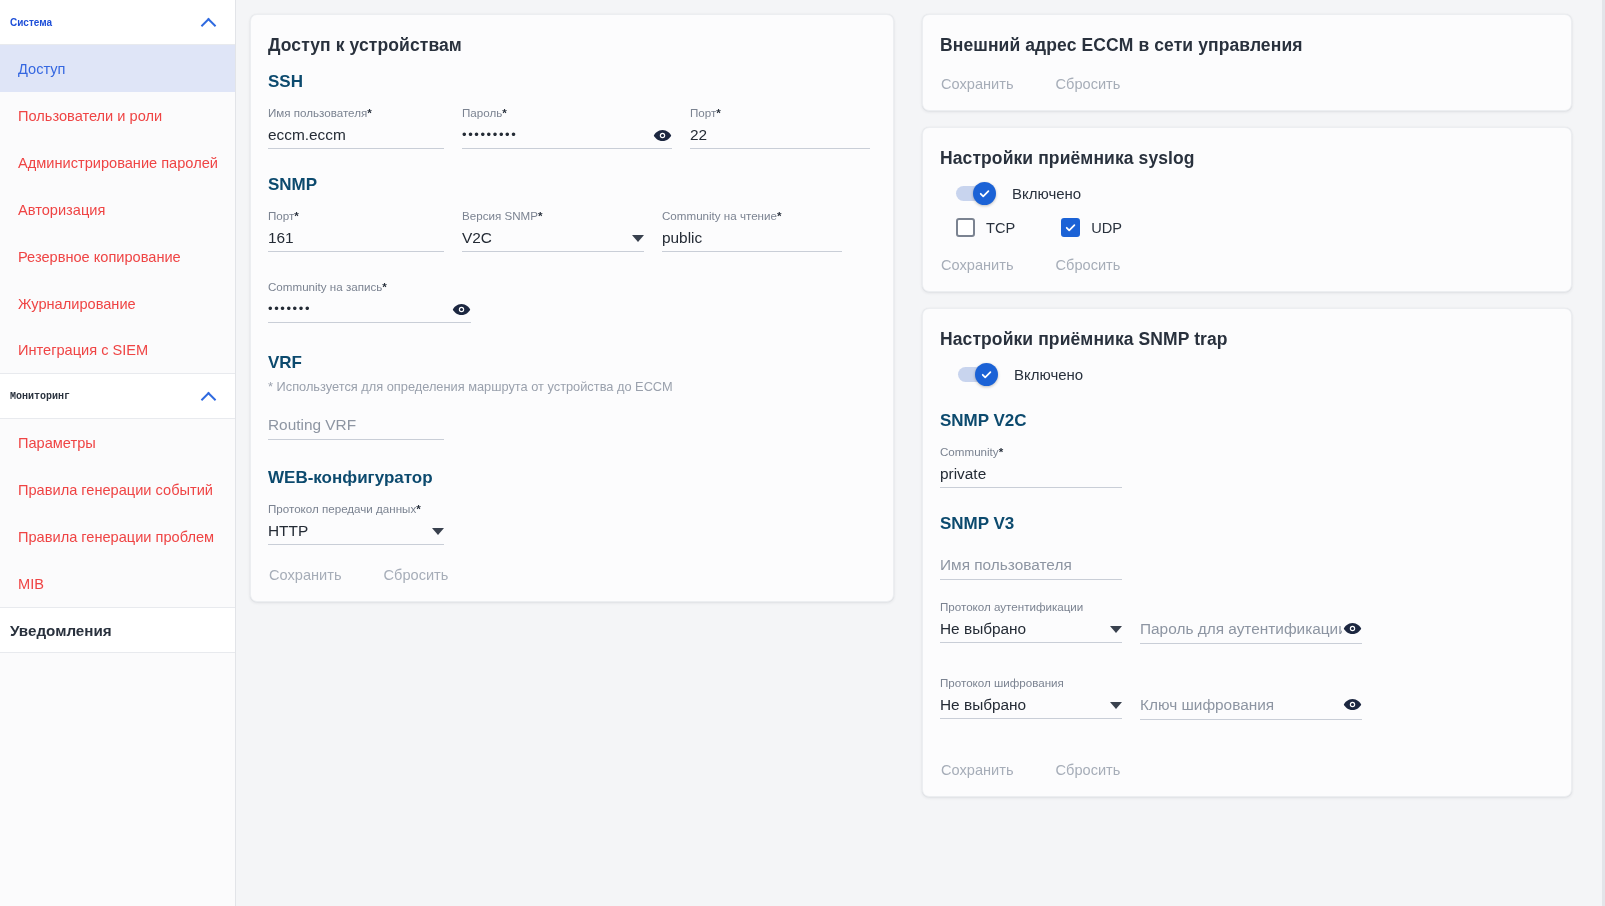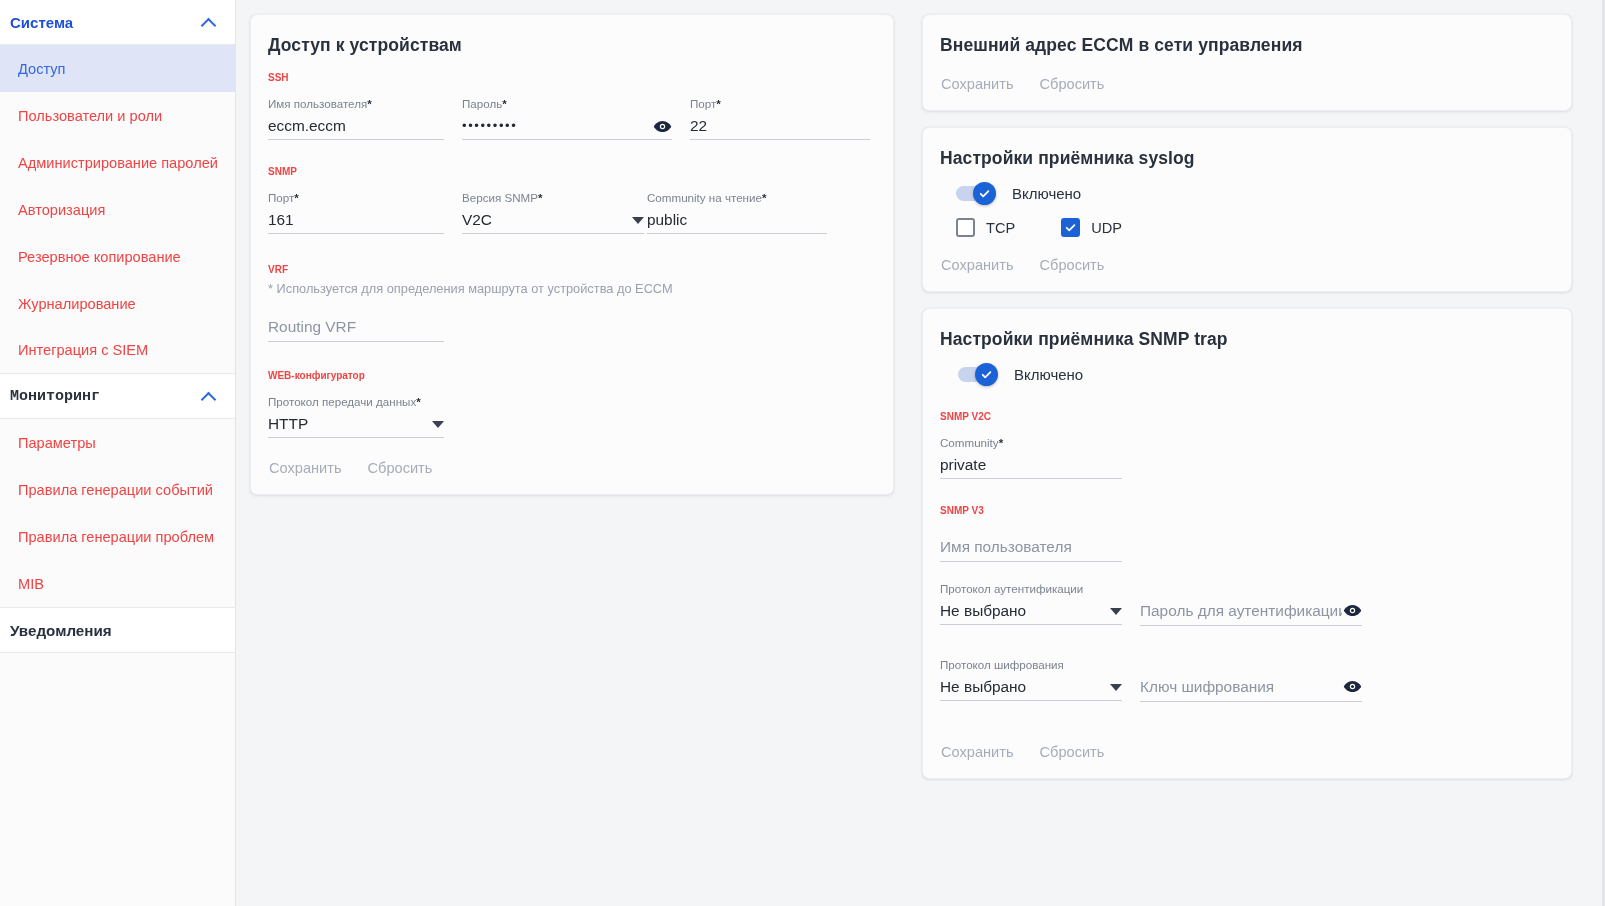--- a/index.html
+++ b/index.html
@@ -19,21 +19,21 @@
     width: 236px; height: 906px;
     background: #fbfbfc;
     border-right: 1px solid #e2e4e8;
     flex: 0 0 236px;
     overflow: hidden;
   }
   .side-group-head {
     height: 45px;
     display: flex; align-items: center;
     padding: 0 18px 0 10px;
-    font-size: 15px;
+    font-size: 10px;
     font-weight: 700;
     color: #1e4fd8;
     border-bottom: 1px solid #e8eaee;
     cursor: pointer;
     justify-content: space-between;
     background: #fff;
   }
   .side-group-head.plain { color: #29313d; font-family: Liberation Mono, monospace; }
   .side-group-head .ttl { white-space: nowrap; }
   .chev {
@@ -102,23 +102,23 @@
     padding: 18px 18px 18px 17px;
   }
   .card-title {
     font-size: 17.5px;
     font-weight: 700;
     color: #29313d;
     margin: 2px 0 16px 0;
     letter-spacing: .1px;
   }
   .sub-title {
-    font-size: 10px;
+    font-size: 17px;
     font-weight: 700;
-    color: #ef4444;
+    color: #0c4a6e;
     margin: 4px 0 6px 0;
   }
   .note {
     font-size: 12.8px;
     color: #9aa1ad;
     margin: 5px 0 12px 0;
   }
 
   
   .row { display: flex; }
@@ -173,21 +173,21 @@
     flex: 0 0 12px;
     margin-left: 6px;
     cursor: pointer;
   }
 
   
   .sel-line { display:flex; align-items:center; }
   .sel-line .fval { flex: 1; }
 
   
-  .btnrow { display: flex; gap: 26px; margin-top: 18px; padding-left: 1px; align-items: center; }
+  .btnrow { display: flex; gap: 42px; margin-top: 18px; padding-left: 1px; align-items: center; }
   .txtbtn {
     font-size: 14.6px;
     color: #a6adb8;
     background: none; border: 0; padding: 0;
     cursor: default;
     font-family: inherit;
   }
 
   
   .togrow { display: flex; align-items: center; margin: 4px 0 4px 16px; }
@@ -338,28 +338,44 @@
                 <input class="fval" value="161" style="">
               </div>
           </div>
           <div class="field" style="width:182px; margin-left:18px;">
             <div class="flabel"><span>Версия SNMP</span><span class="req">*</span></div>
             <div class="fline sel-line">
               <span class="fval">V2C</span>
               <span class="caret"></span>
             </div>
           </div>
-          <div class="field" style="width:180px; margin-left:3px;">
+          <div class="field" style="width:180px; margin-left:18px;">
             <div class="flabel"><span>Community на чтение</span><span class="req">*</span></div>
             <div class="fline">
                 <input class="fval" value="public" style="">
               </div>
           </div>
         </div>
 
+        <div class="row" style="margin-top:20px;">
+          <div class="field" style="width:203px;">
+            <div class="flabel"><span>Community на запись</span><span class="req">*</span></div>
+            <div class="fline">
+              <span class="dots">•••••••</span>
+              <span style="flex:1"></span>
+              <span class="eye">
+                <svg width="19" height="19" viewBox="0 0 24 24">
+                    <path d="M12 5C6.5 5 2.2 9.1 1 12c1.2 2.9 5.5 7 11 7s9.8-4.1 11-7c-1.2-2.9-5.5-7-11-7z" fill="#1c2740"></path>
+                    <circle cx="12" cy="12" r="3.4" fill="#ffffff"></circle>
+                    <circle cx="12" cy="12" r="1.9" fill="#1c2740"></circle>
+                  </svg>
+              </span>
+            </div>
+          </div>
+        </div>
 
         <div class="sub-title" style="margin-top:26px;">VRF</div>
         <div class="note">* Используется для определения маршрута от устройства до ECCM</div>
         <div class="row" style="margin-top:12px;">
           <div class="field" style="width:176px;">
             <div class="fline" style="height:30px;">
               <input class="fval" placeholder="Routing VRF" style="">
             </div>
           </div>
         </div>

